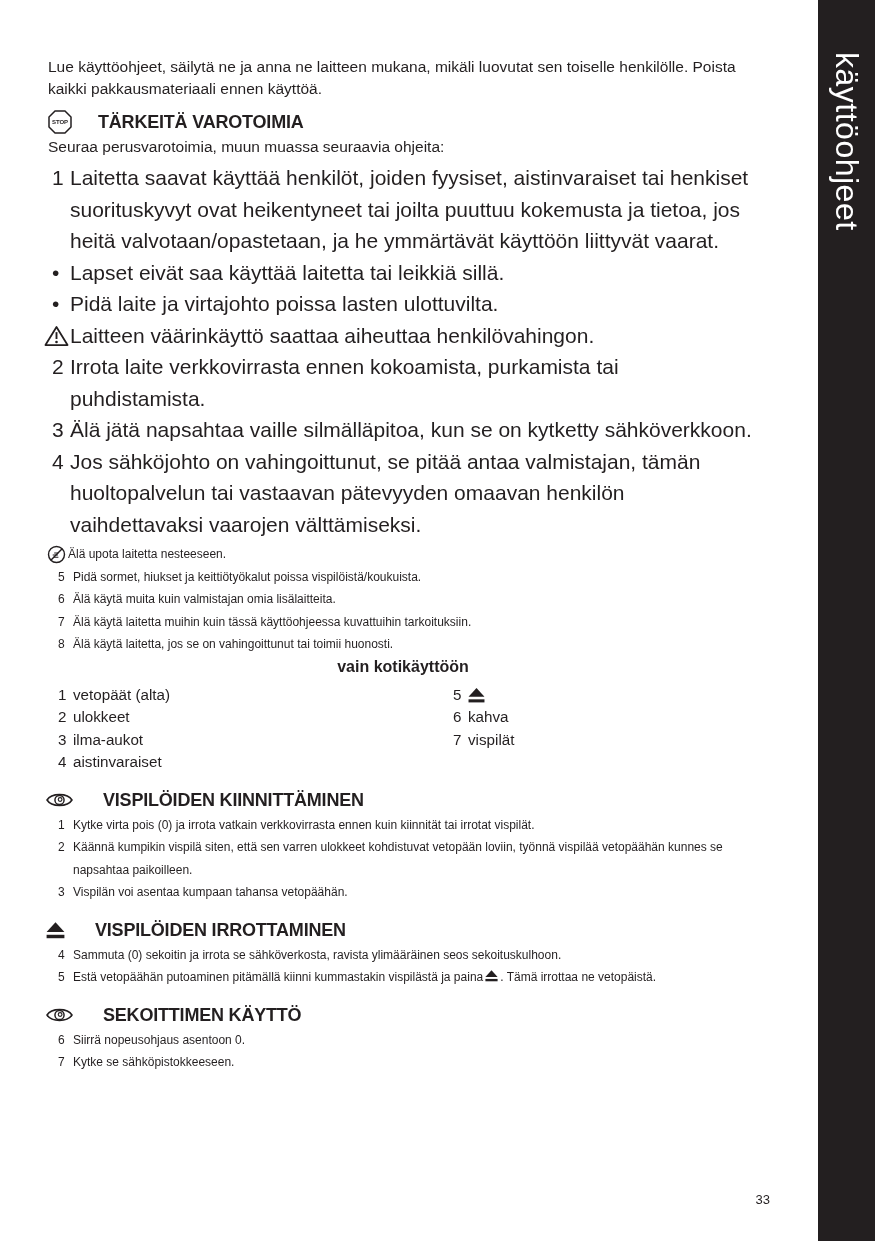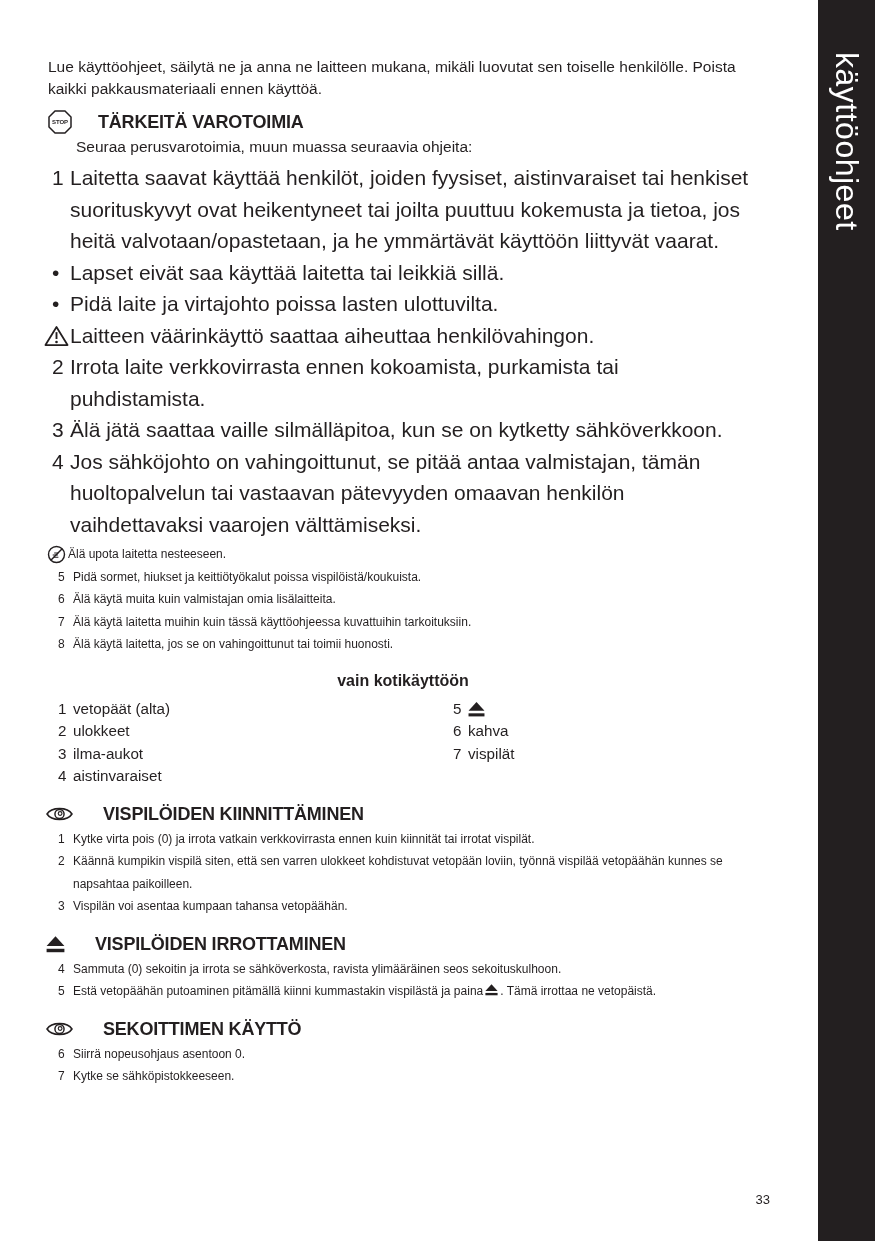--- a/index.html
+++ b/index.html
@@ -24,35 +24,35 @@
     color:#ffffff; font-size:32px; letter-spacing:0.5px; white-space:nowrap;
   }
 
   .content { position:absolute; left:48px; top:56px; width:710px; }
 
   .intro { font-size:15.5px; line-height:21.5px; max-width:710px; }
 
   .prec-header { margin-top:11px; display:flex; align-items:center; gap:26px; }
   .h-main { font-size:18px; font-weight:700; letter-spacing:-0.2px; }
 
-  .subtitle { margin-top:2px; font-size:15.5px; line-height:21px;margin-left:28px; }
+  .subtitle { margin-top:2px; font-size:15.5px; line-height:21px; }
 
   .major-list { margin-top:5px; padding-left:4px; }
   .mrow { display:flex; font-size:21px; line-height:31.5px; }
   .mmark { flex:none; width:18px; }
   .mtext { flex:1; }
   .warn-icon-wrap { flex:none; width:18px; margin-left:-8px; margin-right:8px; padding-top:5px; }
 
   .minor-list { margin-top:3px; padding-left:10px; }
   .srow { display:flex; font-size:12px; line-height:22.5px; }
   .smark { flex:none; width:15px; }
   .stext { flex:1; }
   .noimm-wrap { flex:none; width:10px; margin-left:-11px; margin-right:11px; padding-top:2px; }
 
-  .household { margin-top:14px; text-align:center; font-weight:700; font-size:16px; line-height:22px; }
+  .household { margin-top:0; text-align:center; font-weight:700; font-size:16px; line-height:22px; }
 
   .drawings-title { margin-top:13px; font-size:18px; font-weight:700; letter-spacing:-0.2px; }
   .drawings-cols { margin-top:6px; display:flex; }
   .dcol-left { width:395px; }
   .drow { display:flex; font-size:15.2px; line-height:22.5px; padding-left:10px; }
   .dmark { flex:none; width:15px; }
   .dlabel { flex:1; }
 
   .section { margin-top:16px; }
   .sec-header { display:flex; align-items:center; gap:30px; margin-left:-2px; }
@@ -116,21 +116,21 @@
           </svg>
         </span>
         <span class="mtext">Laitteen väärinkäyttö saattaa aiheuttaa henkilövahingon.</span>
       </div>
       <div class="mrow">
         <span class="mmark">2</span>
         <span class="mtext">Irrota laite verkkovirrasta ennen kokoamista, purkamista tai puhdistamista.</span>
       </div>
       <div class="mrow">
         <span class="mmark">3</span>
-        <span class="mtext">Älä jätä saattaa vaille silmälläpitoa, kun se on kytketty sähköverkkoon.</span>
+        <span class="mtext">Älä jätä napsahtaa vaille silmälläpitoa, kun se on kytketty sähköverkkoon.</span>
       </div>
       <div class="mrow">
         <span class="mmark">4</span>
         <span class="mtext">Jos sähköjohto on vahingoittunut, se pitää antaa valmistajan, tämän huoltopalvelun tai vastaavan pätevyyden omaavan henkilön vaihdettavaksi vaarojen välttämiseksi.</span>
       </div>
     </div>
 
     <div class="minor-list">
       <div class="srow">
         <span class="noimm-wrap">

